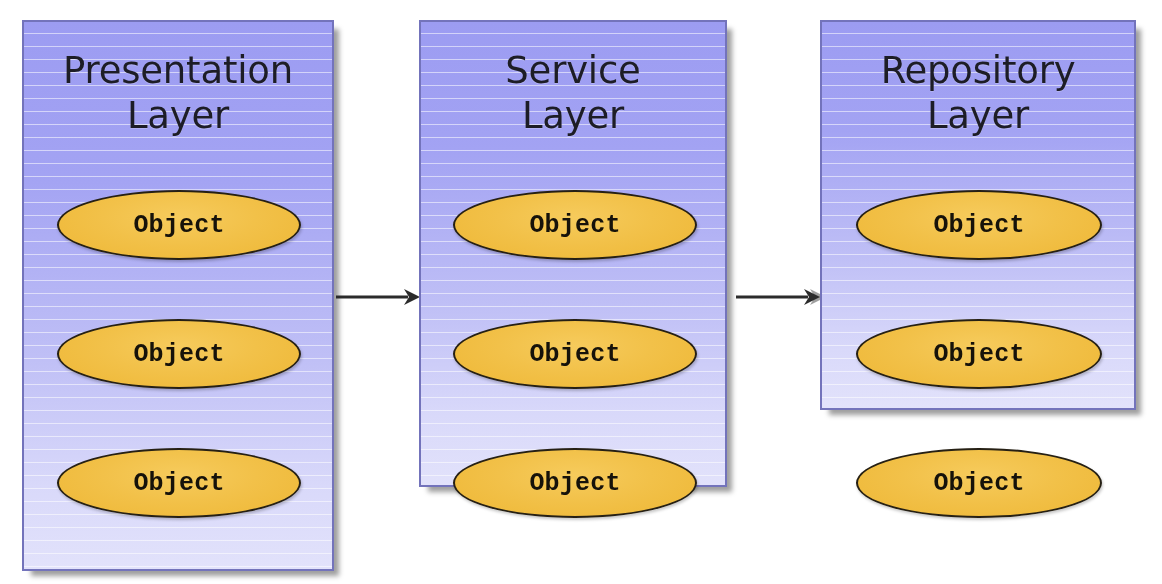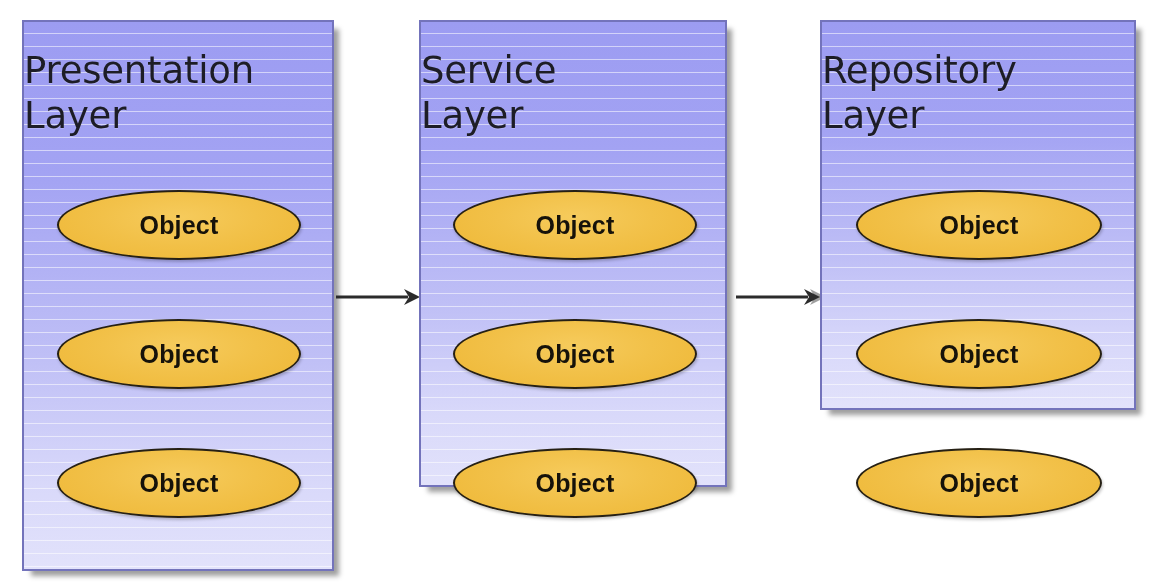--- a/index.html
+++ b/index.html
@@ -37,20 +37,21 @@
         rgba(255,255,255,0.00) 13px
       ),
       linear-gradient(to bottom, #9c9cf2 0%, #a3a3f3 28%, #c0c0f6 62%, #d9d9fa 85%, #e2e2fb 100%);
     box-shadow: 7px 7px 5px -2px rgba(0,0,0,0.38);
   }
 
   .panel-title {
     position: absolute;
     left: 0;
     right: 0;
+    text-align: center;
     color: #1d1d26;
     font-family: "DejaVu Sans", sans-serif;
     font-size: 37px;
     font-weight: 400;
     line-height: 1.22;
     letter-spacing: -0.2px;
     white-space: pre-line;
     text-shadow: 0 1px 0 rgba(255,255,255,0.18);
   }
 
@@ -62,21 +63,21 @@
       radial-gradient(ellipse at 50% 38%, #f6cb5c 0%, #f2c149 45%, #eeb735 100%);
     border: 2px solid #262014;
     border-radius: 50%;
     display: flex;
     align-items: center;
     justify-content: center;
     box-shadow: 1px 2px 3px rgba(0,0,0,0.22);
   }
   .object-label {
     color: #16120a;
-    font-family: Liberation Sans, sans-serif;
+    font-family: Liberation Mono, monospace;
     font-size: 25px;
     font-weight: bold;
     letter-spacing: 0.2px;
     line-height: 1;
     user-select: none;
   }
 
   
   .flow-arrow {
     position: absolute;

